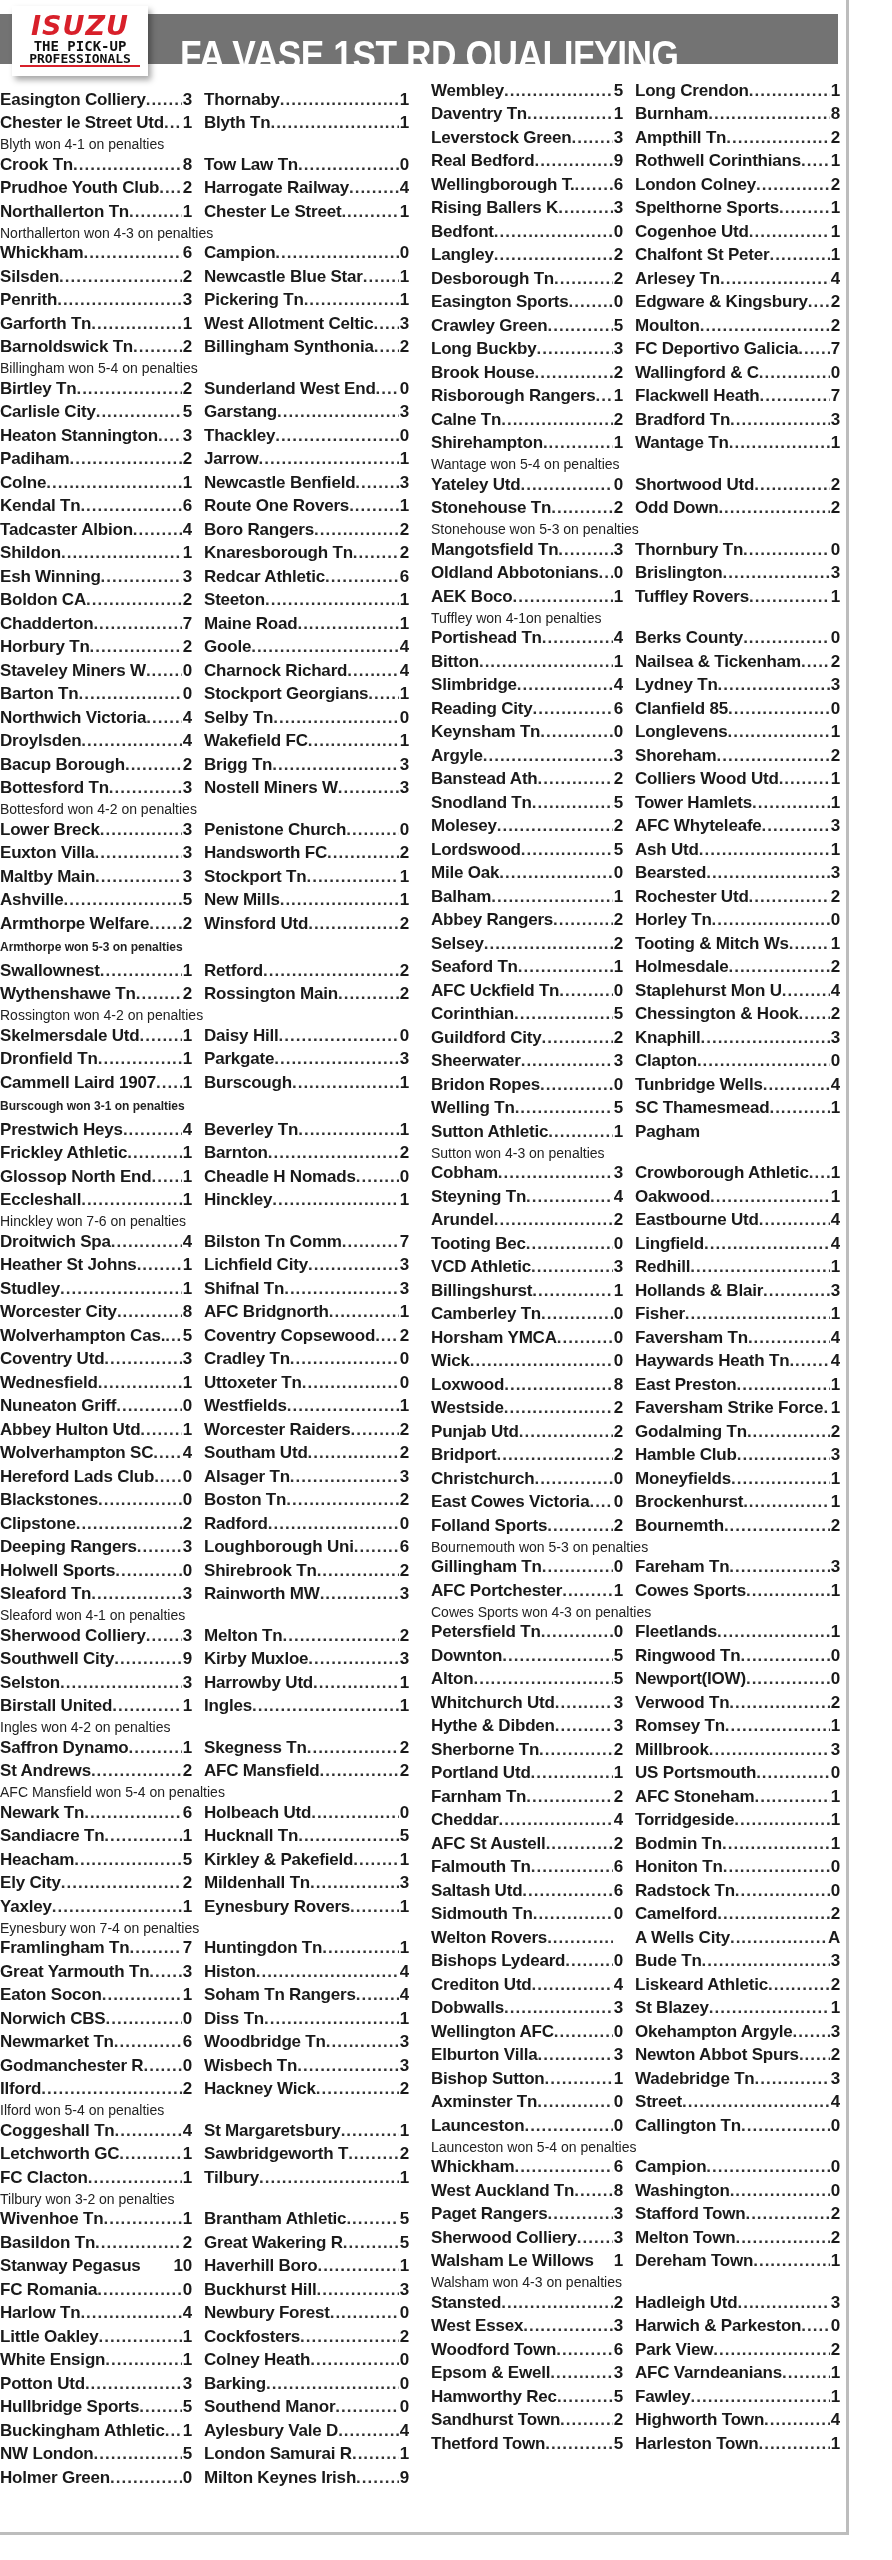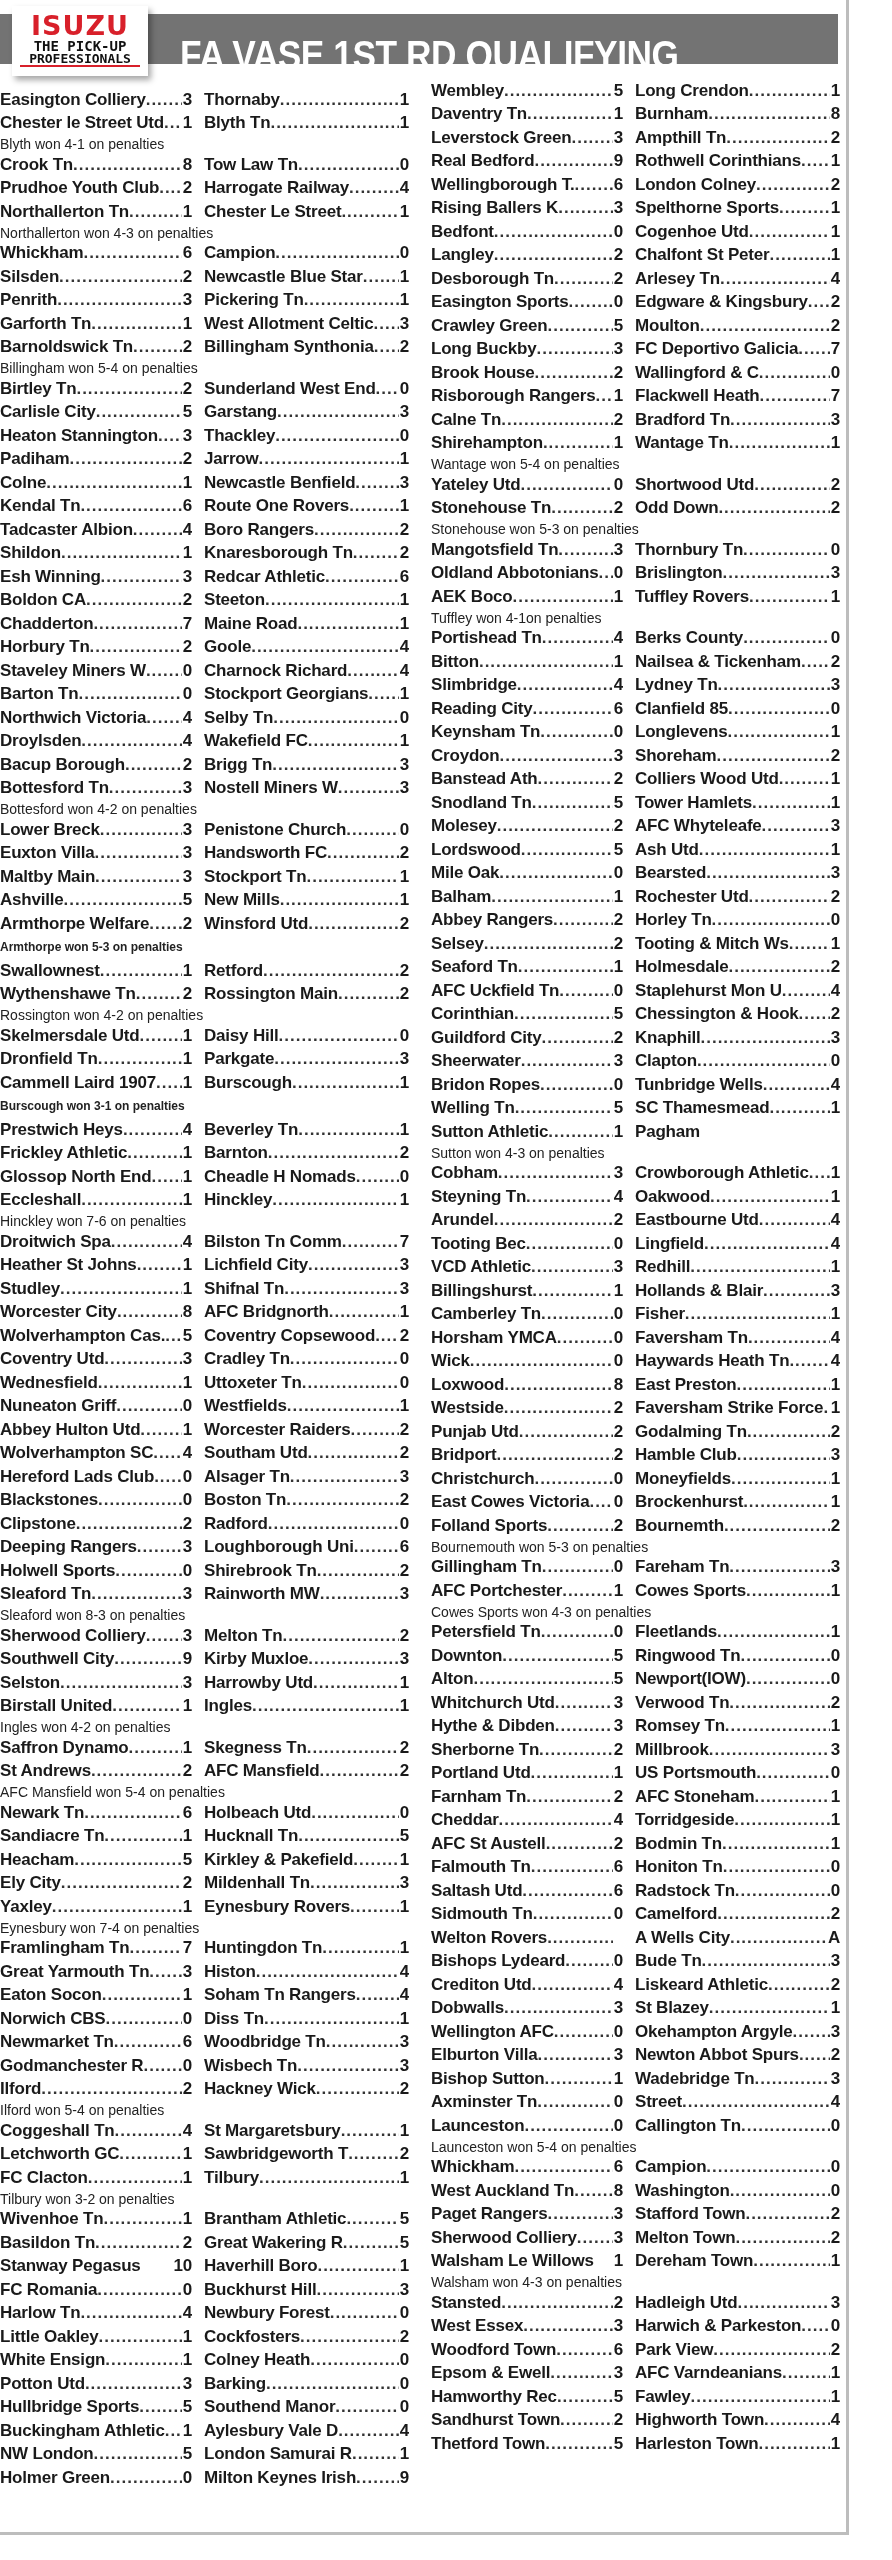--- a/index.html
+++ b/index.html
@@ -5,21 +5,21 @@
   html, body { margin: 0; padding: 0; background: #ffffff; }
   body { width: 892px; height: 2560px; position: relative; overflow: hidden;
          font-family: "Liberation Sans", sans-serif; color: #1a1a1a; }
   .page { position: absolute; left: 0; top: 0; width: 868px; height: 2522px; background: #fff; }
   .right-rule { position: absolute; left: 846px; top: 0; width: 3px; height: 2535px; background: #bdbdbd; }
   .bottom-rule { position: absolute; left: 0; top: 2532px; width: 849px; height: 3px; background: #bdbdbd; }
   .header { position: absolute; left: 0; top: 14px; width: 838px; height: 50px; background: #737373; }
   .logo { position: absolute; left: 12px; top: 6px; width: 136px; height: 70px; background: #fff;
           box-shadow: 3px 4px 6px rgba(0,0,0,0.35); text-align: center; }
   .logo-brand { display: block; color: #d8202a; font-weight: bold; font-size: 27px; line-height: 28px;
-                margin-top: 6px; letter-spacing: 1px; font-family: "DejaVu Sans", sans-serif; }
+                margin-top: 6px; letter-spacing: 1px; font-family: "DejaVu Sans", sans-serif; font-style: italic; }
   .logo-tag1 { display: block; font-size: 14px; font-weight: bold; line-height: 13px; color: #111;
                font-family: "DejaVu Sans Mono", monospace; }
   .logo-tag2 { display: block; font-size: 13px; font-weight: bold; line-height: 11px; color: #111;
                font-family: "DejaVu Sans Mono", monospace; border-bottom: 2px solid #d8202a;
                margin: 0 8px; padding-bottom: 1px; }
   .title { position: absolute; left: 180px; top: 18px; color: #fff; font-weight: bold;
            font-size: 41px; line-height: 46px; letter-spacing: -0.5px; transform: scaleX(0.86);
            transform-origin: left; font-family: "Liberation Sans", sans-serif; white-space: nowrap; }
   .col { position: absolute; top: 88px; width: 410px; }
   .col.left { left: 0; }
@@ -748,21 +748,21 @@
           <span class="name">Sleaford Tn</span>
           <span class="dots"></span>
           <span class="score">3</span>
         </div>
         <div class="team away">
           <span class="name">Rainworth MW</span>
           <span class="dots"></span>
           <span class="score">3</span>
         </div>
       </div>
-      <div class="note">Sleaford won 8-3 on penalties</div>
+      <div class="note">Sleaford won 4-1 on penalties</div>
       <div class="row">
         <div class="team home">
           <span class="name">Sherwood Colliery</span>
           <span class="dots"></span>
           <span class="score">3</span>
         </div>
         <div class="team away">
           <span class="name">Melton Tn</span>
           <span class="dots"></span>
           <span class="score">2</span>
@@ -1469,21 +1469,21 @@
           <span class="score">0</span>
         </div>
         <div class="team away">
           <span class="name">Longlevens</span>
           <span class="dots"></span>
           <span class="score">1</span>
         </div>
       </div>
       <div class="row">
         <div class="team home">
-          <span class="name">Croydon</span>
+          <span class="name">Argyle</span>
           <span class="dots"></span>
           <span class="score">3</span>
         </div>
         <div class="team away">
           <span class="name">Shoreham</span>
           <span class="dots"></span>
           <span class="score">2</span>
         </div>
       </div>
       <div class="row">

